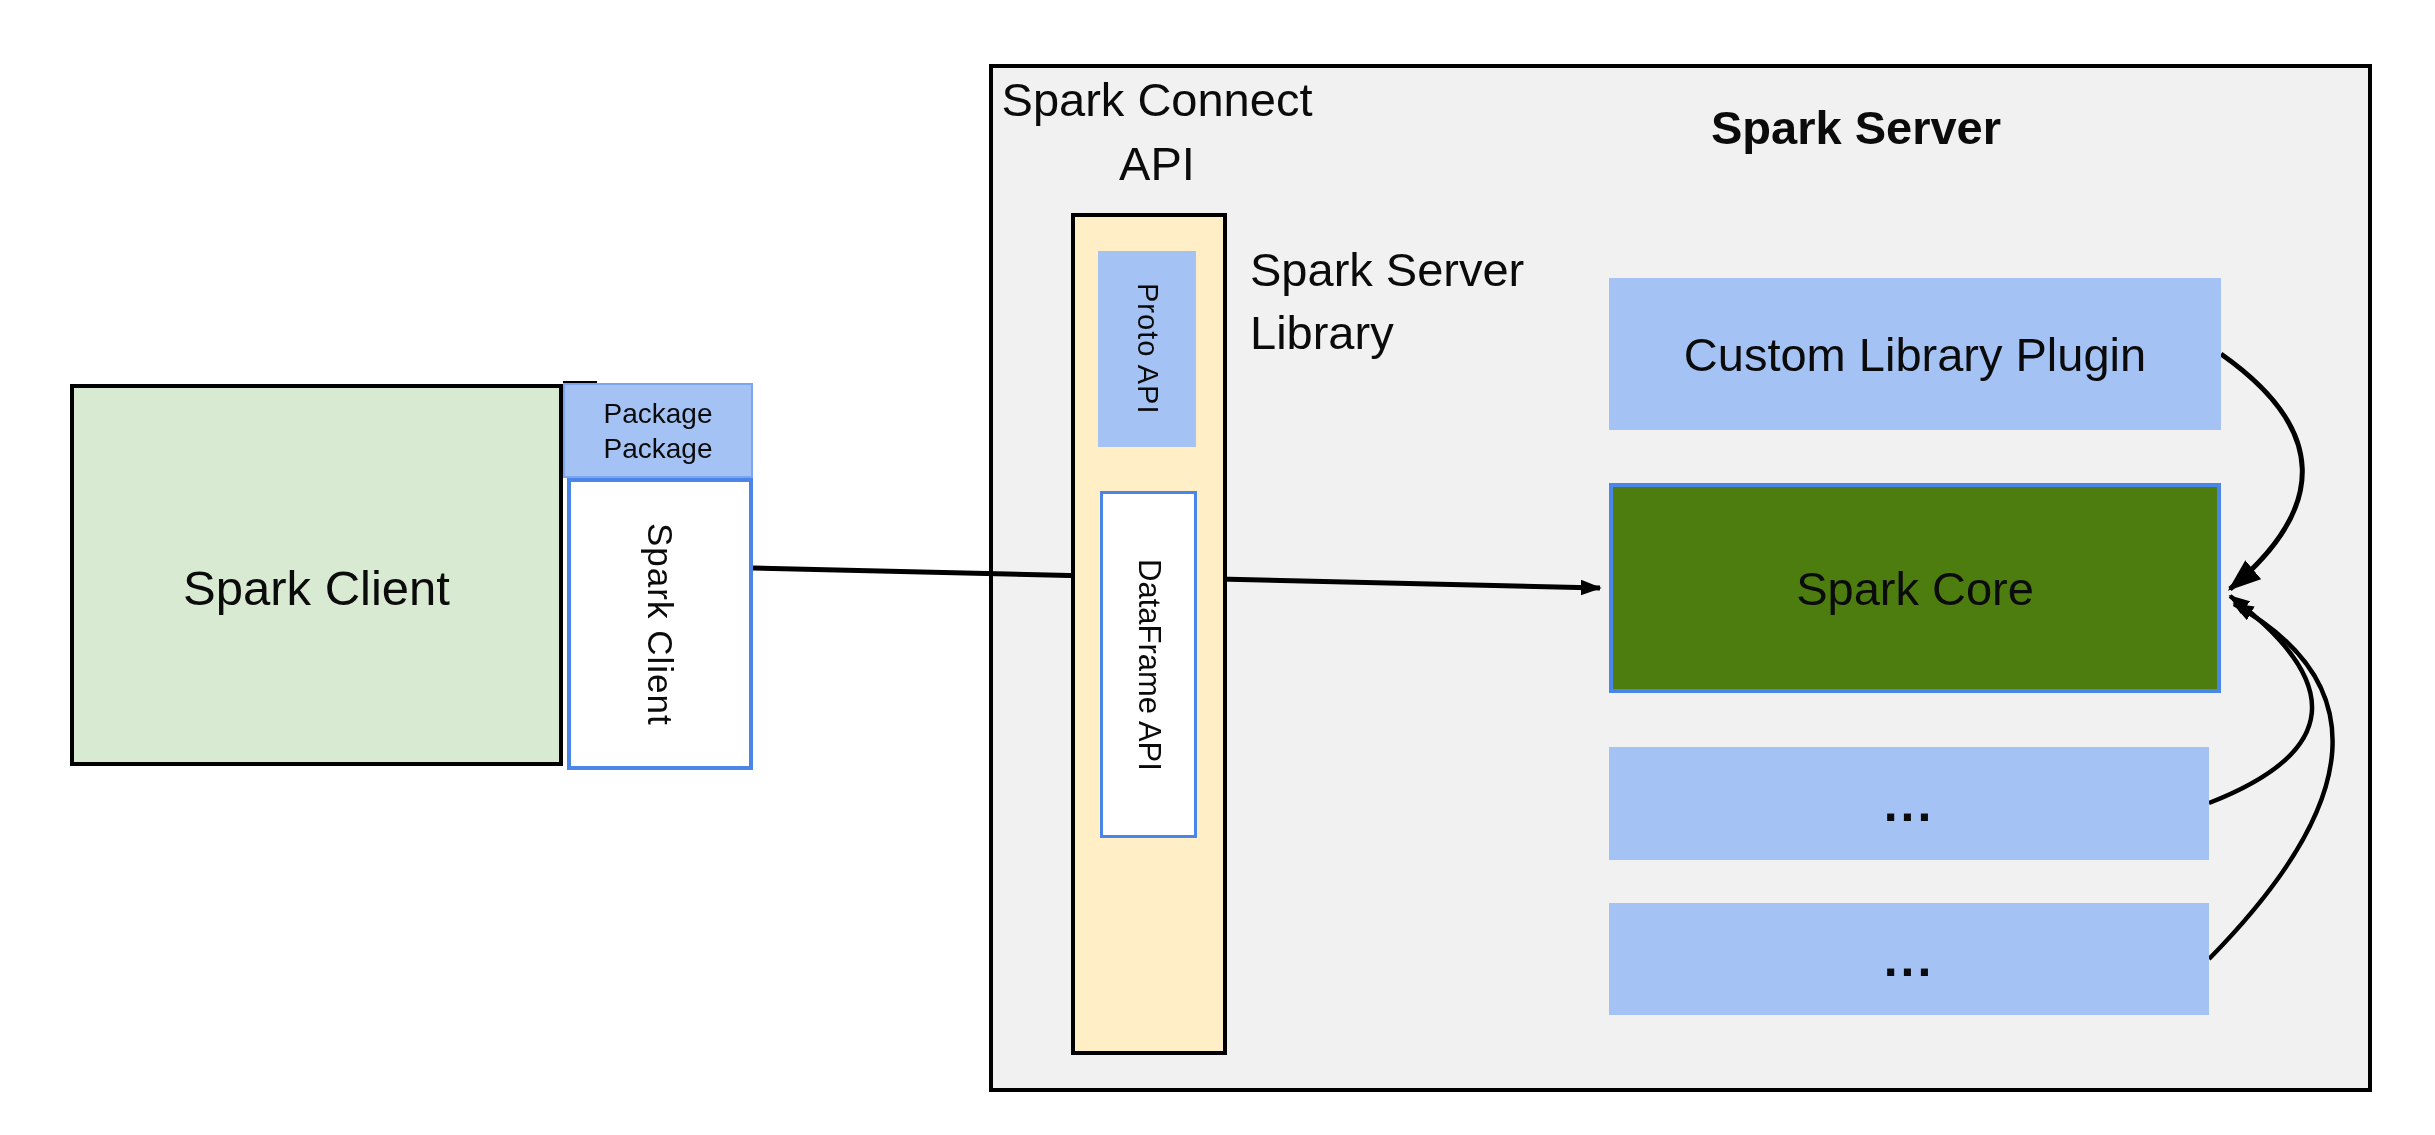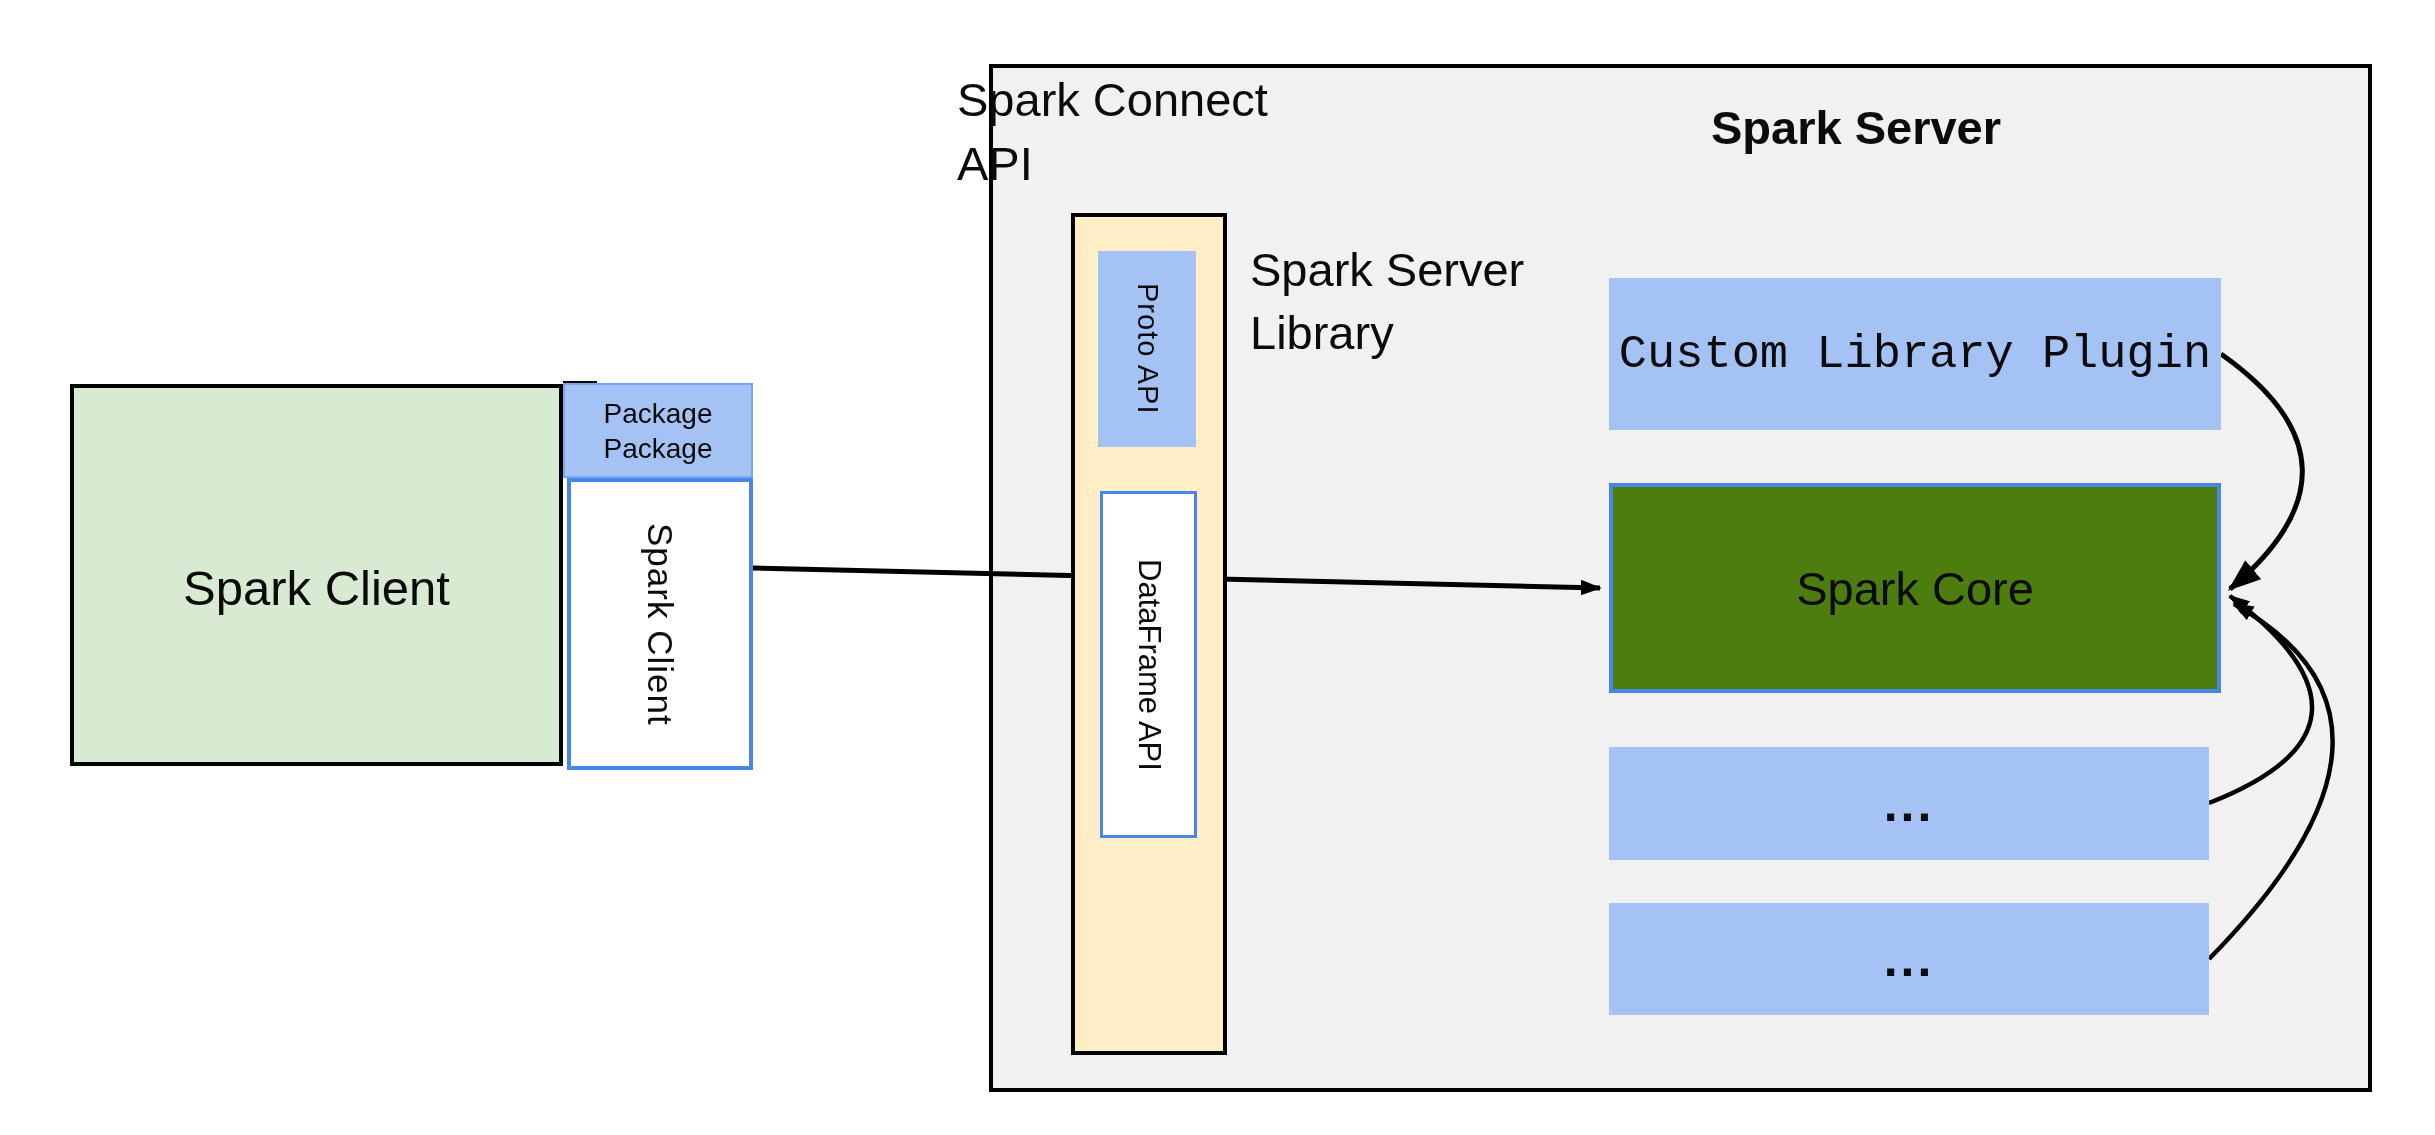--- a/index.html
+++ b/index.html
@@ -35,21 +35,21 @@
   }
   #spark-client-box{
     left:567px;top:478px;width:186px;height:292px;
     background:#ffffff;border:4px solid #4a86e8;z-index:4;
     writing-mode:vertical-rl;font-size:35px;letter-spacing:1px;
   }
 
   
   #connect-title{
     left:957px;top:68px;width:400px;z-index:3;
-    font-size:47px;line-height:64px;
+    font-size:47px;line-height:64px;text-align:center;
   }
   #server-library-pillar{
     left:1071px;top:213px;width:156px;height:842px;
     background:#ffeec6;border:4px solid #000000;z-index:3;
   }
   #proto-api-box{
     left:1098px;top:251px;width:98px;height:196px;
     background:#a4c2f4;z-index:4;
     writing-mode:vertical-rl;font-size:29px;letter-spacing:1px;
   }
@@ -63,21 +63,21 @@
     font-size:47px;line-height:63px;text-align:left;
   }
 
   
   #server-title{
     left:1656px;top:100px;width:400px;z-index:3;
     font-size:47px;font-weight:bold;text-align:center;
   }
   #custom-plugin-box{
     left:1609px;top:278px;width:612px;height:152px;
-    background:#a4c2f4;z-index:3;font-size:47px;font-family:Liberation Mono, monospace;
+    background:#a4c2f4;z-index:3;font-size:47px;
   }
   #spark-core-box{
     left:1609px;top:483px;width:612px;height:210px;
     background:#4d7c0f;border:4px solid #4a86e8;z-index:3;font-size:47px;
   }
   #dots-box-1{
     left:1609px;top:747px;width:600px;height:113px;
     background:#a4c2f4;z-index:3;font-size:50px;font-weight:bold;letter-spacing:3px;
   }
   #dots-box-2{

